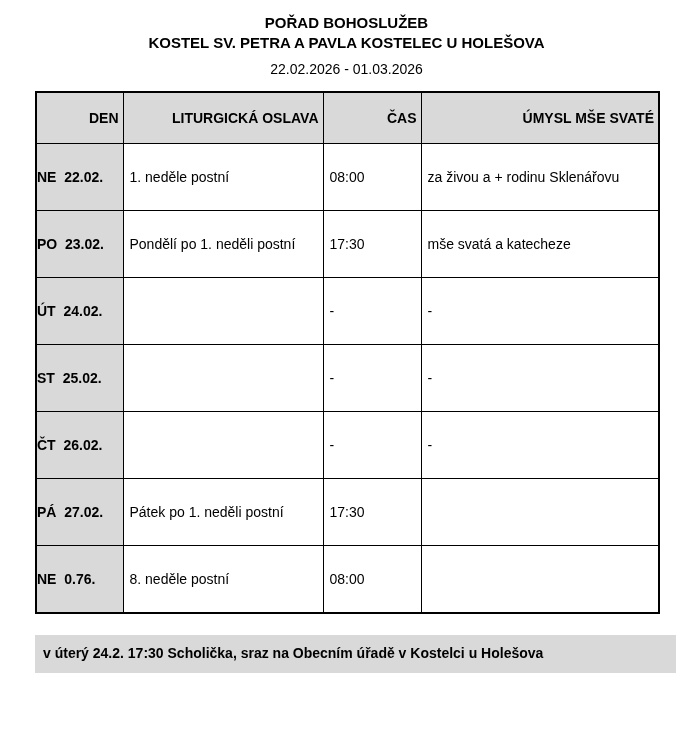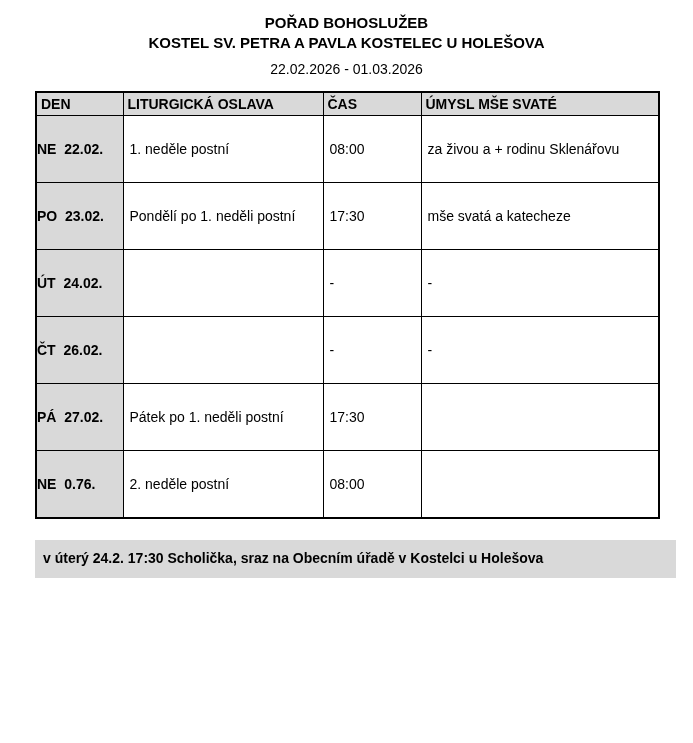--- a/index.html
+++ b/index.html
@@ -27,22 +27,22 @@
     width: 623px;
     border: 2px solid #000000;
     table-layout: fixed;
   }
   table.schedule th {
     border: 1px solid #000000;
     background: #d9d9d9;
     font-size: 14px;
     font-weight: bold;
     height: 20px;
-    padding: 3px 4px;
-    text-align: left;
+    padding: 17px 4px;
+    text-align: right;
   }
   table.schedule td {
     border: 1px solid #000000;
     font-size: 14px;
     text-align: left;
     height: 67px;
     padding: 2px 6px;
     vertical-align: middle;
   }
   table.schedule td.den {
@@ -101,34 +101,40 @@
           <td class="cas">17:30</td>
           <td class="umysl">mše svatá a katecheze</td>
         </tr>
         <tr>
           <td class="den">ÚT  24.02.</td>
           <td class="oslava"></td>
           <td class="cas">-</td>
           <td class="umysl">-</td>
         </tr>
         <tr>
+          <td class="den">ST  25.02.</td>
+          <td class="oslava"></td>
+          <td class="cas">-</td>
+          <td class="umysl">-</td>
+        </tr>
+        <tr>
           <td class="den">ČT  26.02.</td>
           <td class="oslava"></td>
           <td class="cas">-</td>
           <td class="umysl">-</td>
         </tr>
         <tr>
           <td class="den">PÁ  27.02.</td>
           <td class="oslava">Pátek po 1. neděli postní</td>
           <td class="cas">17:30</td>
           <td class="umysl"></td>
         </tr>
         <tr>
           <td class="den">NE  0.76.</td>
-          <td class="oslava">2. neděle postní</td>
+          <td class="oslava">8. neděle postní</td>
           <td class="cas">08:00</td>
           <td class="umysl"></td>
         </tr>
       </tbody>
   </table>
 
   <div class="note">v úterý 24.2. 17:30 Scholička, sraz na Obecním úřadě v Kostelci u Holešova</div>
 
 </div>
 

